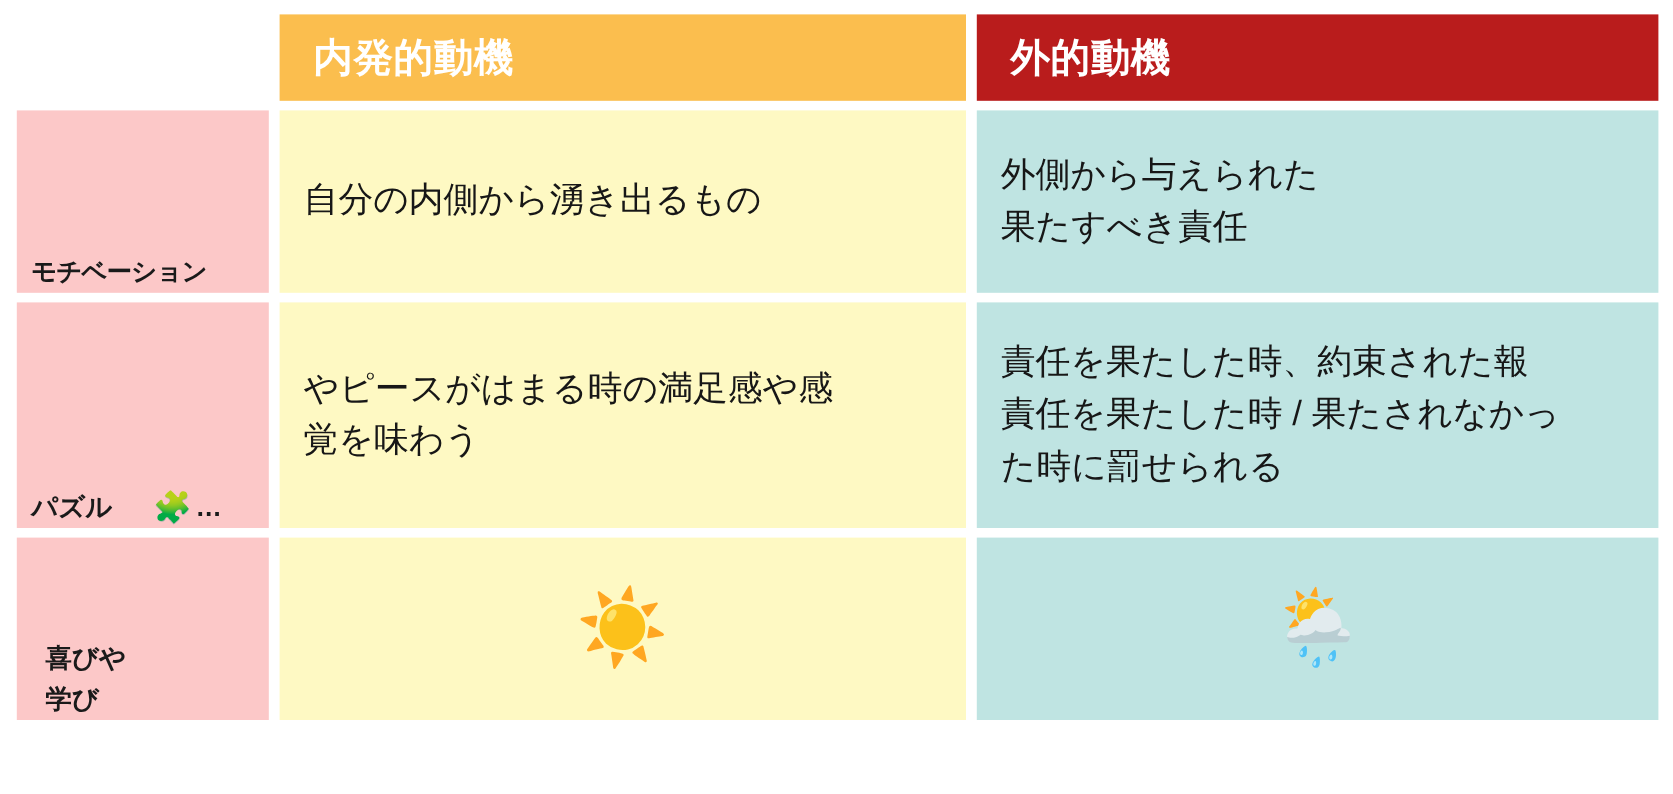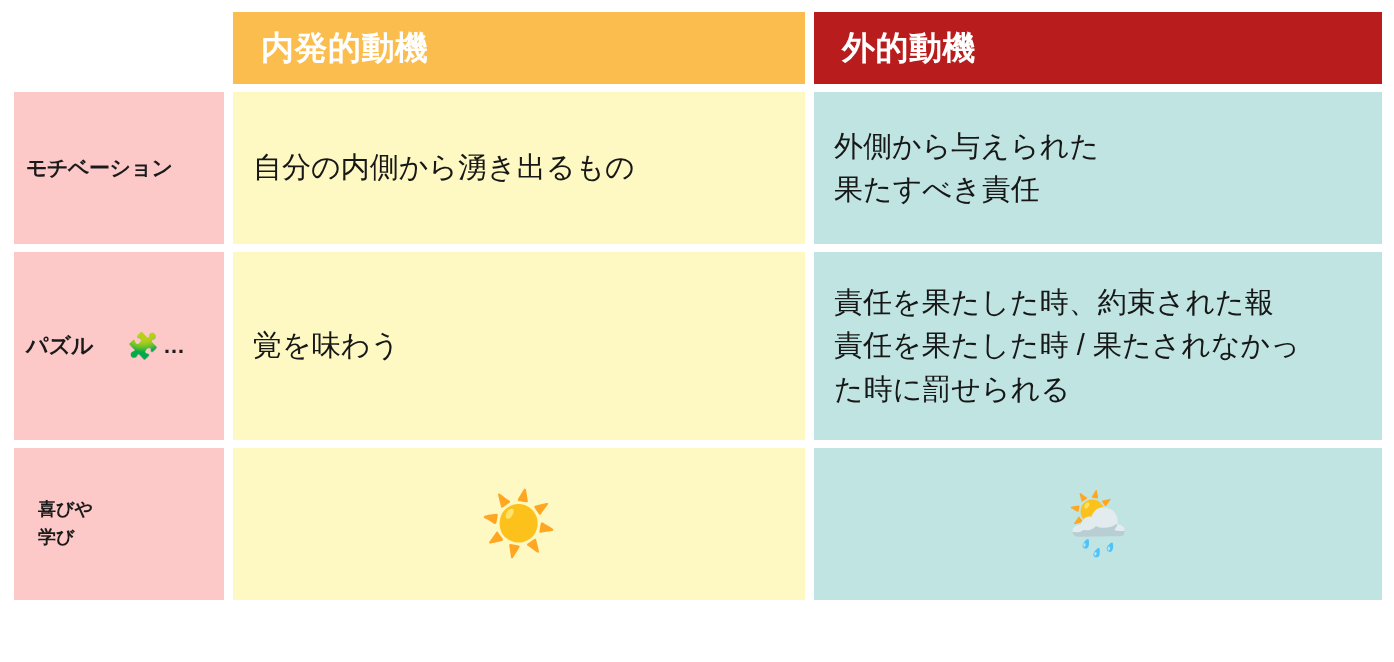--- a/index.html
+++ b/index.html
@@ -48,31 +48,31 @@
   }
   .hdr-intrinsic { background: #fbbe4e; }
   .hdr-extrinsic { background: #b91c1c; }
   .hdr-corner { background: transparent; }
 
   
   .lbl {
     background: #fcc8c8;
     display: flex;
     flex-direction: column;
-    justify-content: center;
+    justify-content: flex-end;
     box-sizing: border-box;
     padding: 0 22px 0 12px;
     color: #1a1a1a;
     font-size: 21px;
     font-weight: bold;
     line-height: 1.55;
   }
   .lbl-motivation { font-size: 21px; letter-spacing: -0.5px; }
   .lbl-example { font-size: 22px; }
-  .lbl-joy { font-size: 18px; padding-left: 24px; }
+  .lbl-joy { font-size: 22px; padding-left: 24px; }
 
   .lbl-line {
     display: block;
     white-space: nowrap;
   }
   .lbl-line-inline {
     display: flex;
     align-items: center;
     white-space: nowrap;
   }
@@ -157,20 +157,21 @@
 
     <div class="lbl lbl-example">
       <span class="lbl-line-inline">
         <span>パズル</span>
         <span class="puzzle-emoji">🧩</span>
         <span class="ellipsis-dots">…</span>
       </span>
     </div>
     <div class="gap"></div>
     <div class="cell cell-intrinsic">
+      <span class="cell-line">やピースがはまる時の満足感や感</span>
       <span class="cell-line">覚を味わう</span>
     </div>
     <div class="gap"></div>
     <div class="cell cell-extrinsic">
       <span class="cell-line">責任を果たした時、約束された報</span>
       <span class="cell-line">責任を果たした時 / 果たされなかっ</span>
       <span class="cell-line">た時に罰せられる</span>
     </div>
 
     <div class="gap"></div>

